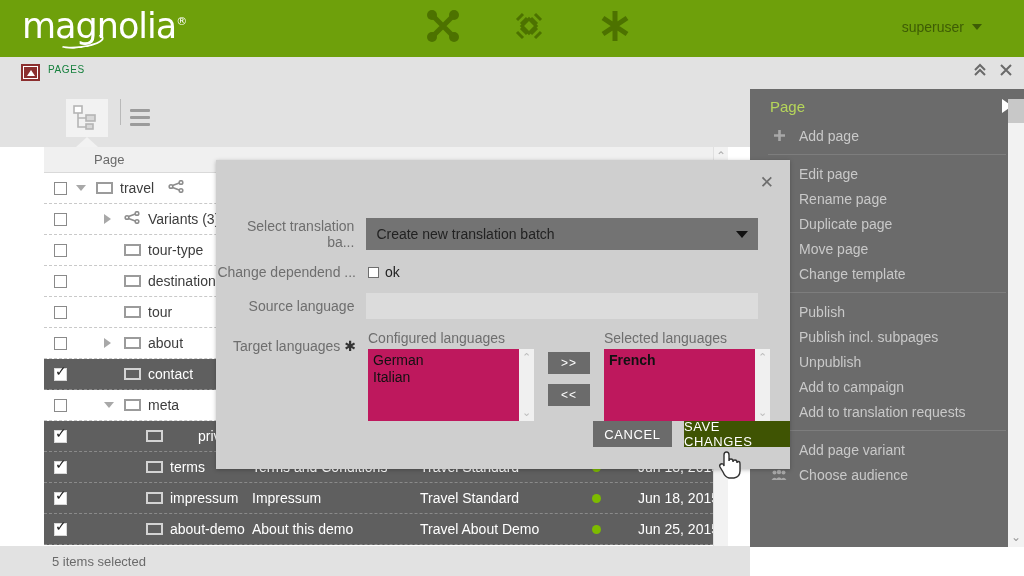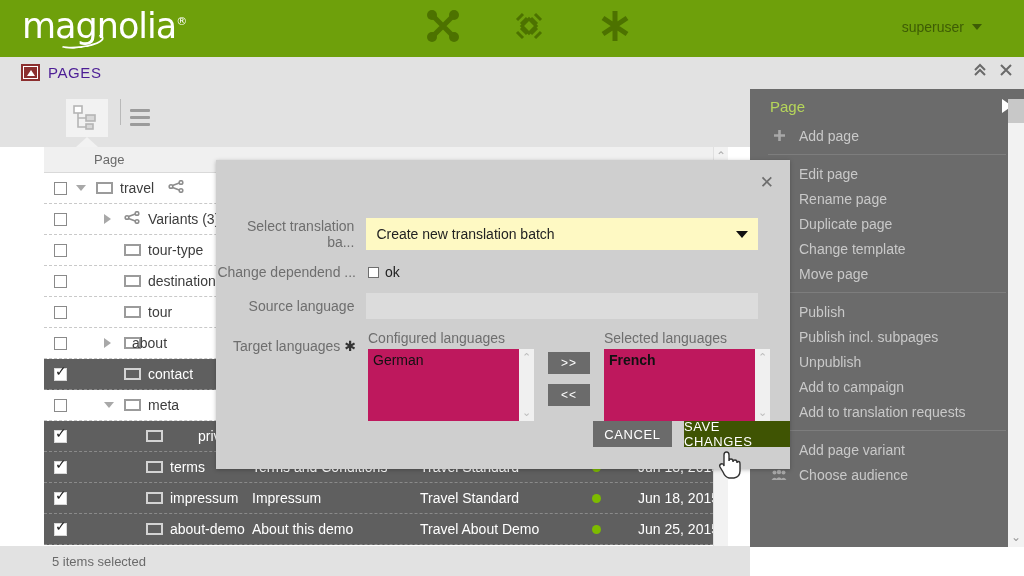--- a/index.html
+++ b/index.html
@@ -44,21 +44,21 @@
   }
   .appbar-icon i {
     position:absolute; left:1px; top:1px; right:1px; bottom:1px; background:#8c2f2f;
     display:block;
   }
   .appbar-icon i::after{
     content:""; position:absolute; left:3px; bottom:2px;
     border-left:4px solid transparent; border-right:4px solid transparent;
     border-bottom:6px solid #fff;
   }
-  .appbar-title { position:absolute; left:48px; top:64px; font-size:15px; color:#4c1d95; letter-spacing:.6px; }
+  .appbar-title { position:absolute; left:48px; top:64px; font-size:10px; color:#15803d; letter-spacing:.6px; }
   .winbtn { position:absolute; top:62px; color:#6a6a6a; font-size:17px; cursor:pointer; }
   .winbtn.collapse { right:36px; }
   .winbtn.close { right:10px; }
 
   
   .content { position:absolute; left:0; top:89px; width:1024px; height:487px; background:#fff; }
 
   .toolbar { position:absolute; left:0; top:0; width:750px; height:58px; background:#e2e2e2; }
   .tb-tree { position:absolute; left:66px; top:10px; width:42px; height:38px; background:#f2f2f2; }
   .tb-divider { position:absolute; left:120px; top:10px; width:1px; height:26px; background:#b9b9b9; }
@@ -148,21 +148,21 @@
 
   
   .dialog {
     position:absolute; left:216px; top:160px; width:574px; height:309px;
     background:#cfcfcf; box-shadow:0 1px 4px rgba(0,0,0,.25);
   }
   .dlg-close { position:absolute; right:16px; top:12px; color:#6e6e6e; font-size:17px; cursor:pointer; }
   .frm-row { position:absolute; display:flex; align-items:center; }
   .frm-lbl { color:#6e6e6e; font-size:14px; text-align:right; }
   .sel-box {
-    width:396px; height:28px; background:#fef9c3; border:none;
+    width:396px; height:28px; background:#737373; border:none;
     display:flex; align-items:center; padding:16px 10px; font-size:14px; color:#222;
     justify-content:space-between;
   }
   .sel-box .tri { width:0;height:0;border-left:6px solid transparent;border-right:6px solid transparent;border-top:7px solid #111; }
   .chk { width:11px; height:11px; border:1px solid #6e6e6e; background:#fff; display:inline-block; }
   .ro-field { width:396px; height:26px; background:#dcdcdc; }
   .list-lbl { color:#6e6e6e; font-size:14px; }
   .listbox {
     width:166px; height:72px; background:#be185d; position:relative; overflow:hidden;
   }
@@ -327,21 +327,21 @@
         </div>
         <div class="row">
           <div class="cb"></div>
           <div class="pg-icon" style="left: 80px;"></div>
           <span class="lbl" style="left: 104px;">tour</span>
         </div>
         <div class="row">
           <div class="cb"></div>
           <div class="twisty right" style="left: 60px;"></div>
           <div class="pg-icon" style="left: 80px;"></div>
-          <span class="lbl" style="left: 88px; text-align: center;">about</span>
+          <span class="lbl" style="left: 104px; text-align: center;">about</span>
         </div>
         <div class="row sel">
           <div class="cb on"></div>
           <div class="pg-icon" style="left: 80px;"></div>
           <span class="lbl" style="left: 104px;">contact</span>
         </div>
         <div class="row">
           <div class="cb"></div>
           <div class="twisty" style="left: 60px;"></div>
           <div class="pg-icon" style="left: 80px;"></div>
@@ -436,38 +436,38 @@
               <g fill="none" stroke="#a8a8a8" stroke-width="1.4">
                 <rect x="1" y="1" width="8" height="8"></rect>
                 <rect x="4" y="4" width="8" height="8"></rect>
               </g>
             </svg>
           </span>
           <span>Duplicate page</span>
         </div>
         <div class="ap-item">
           <span class="ic">
+            <svg width="14" height="14" viewBox="0 0 14 14">
+              <g fill="none" stroke="#a8a8a8" stroke-width="1.4">
+                <path d="M7 1 L7 13 M1 7 L13 7 M7 1 L5 3 M7 1 L9 3 M7 13 L5 11 M7 13 L9 11 M1 7 L3 5 M1 7 L3 9 M13 7 L11 5 M13 7 L11 9"></path>
+              </g>
+            </svg>
+          </span>
+          <span>Move page</span>
+        </div>
+        <div class="ap-item">
+          <span class="ic">
             <svg width="13" height="13" viewBox="0 0 13 13">
               <g fill="none" stroke="#a8a8a8" stroke-width="1.4">
                 <rect x="1" y="1" width="11" height="11"></rect>
                 <path d="M1 4.5 L12 4.5 M4.5 4.5 L4.5 12"></path>
               </g>
             </svg>
           </span>
           <span>Change template</span>
-        </div>
-        <div class="ap-item">
-          <span class="ic">
-            <svg width="14" height="14" viewBox="0 0 14 14">
-              <g fill="none" stroke="#a8a8a8" stroke-width="1.4">
-                <path d="M7 1 L7 13 M1 7 L13 7 M7 1 L5 3 M7 1 L9 3 M7 13 L5 11 M7 13 L9 11 M1 7 L3 5 M1 7 L3 9 M13 7 L11 5 M13 7 L11 9"></path>
-              </g>
-            </svg>
-          </span>
-          <span>Move page</span>
         </div>
         <div class="ap-sep"></div>
         <div class="ap-item">
           <span class="ic">
             <svg width="14" height="13" viewBox="0 0 14 13">
               <g fill="none" stroke="#a8a8a8" stroke-width="1.4">
                 <path d="M7 10 L7 2 M4 5 L7 2 L10 5 M1 11 L13 11"></path>
               </g>
             </svg>
           </span>
@@ -576,20 +576,21 @@
       <div class="frm-lbl" style="width:140px; padding-top:8px;">
         <span>Target languages</span>
         <span style="color:#333;">✱</span>
       </div>
 
       <div style="margin-left:12px;">
         <div class="list-lbl" style="margin-bottom:3px;">Configured languages</div>
         <div class="listbox">
           <div class="items" id="cfg-items">
               <div>German</div>
+              <div>Italian</div>
             </div>
           <div class="lb-scroll">
             <span class="u">⌃</span>
             <span class="d">⌄</span>
           </div>
         </div>
       </div>
 
       <div style="margin-left:14px; padding-top:22px; display:flex; flex-direction:column; gap:10px;">
         <div class="mvbtn">&gt;&gt;</div>

